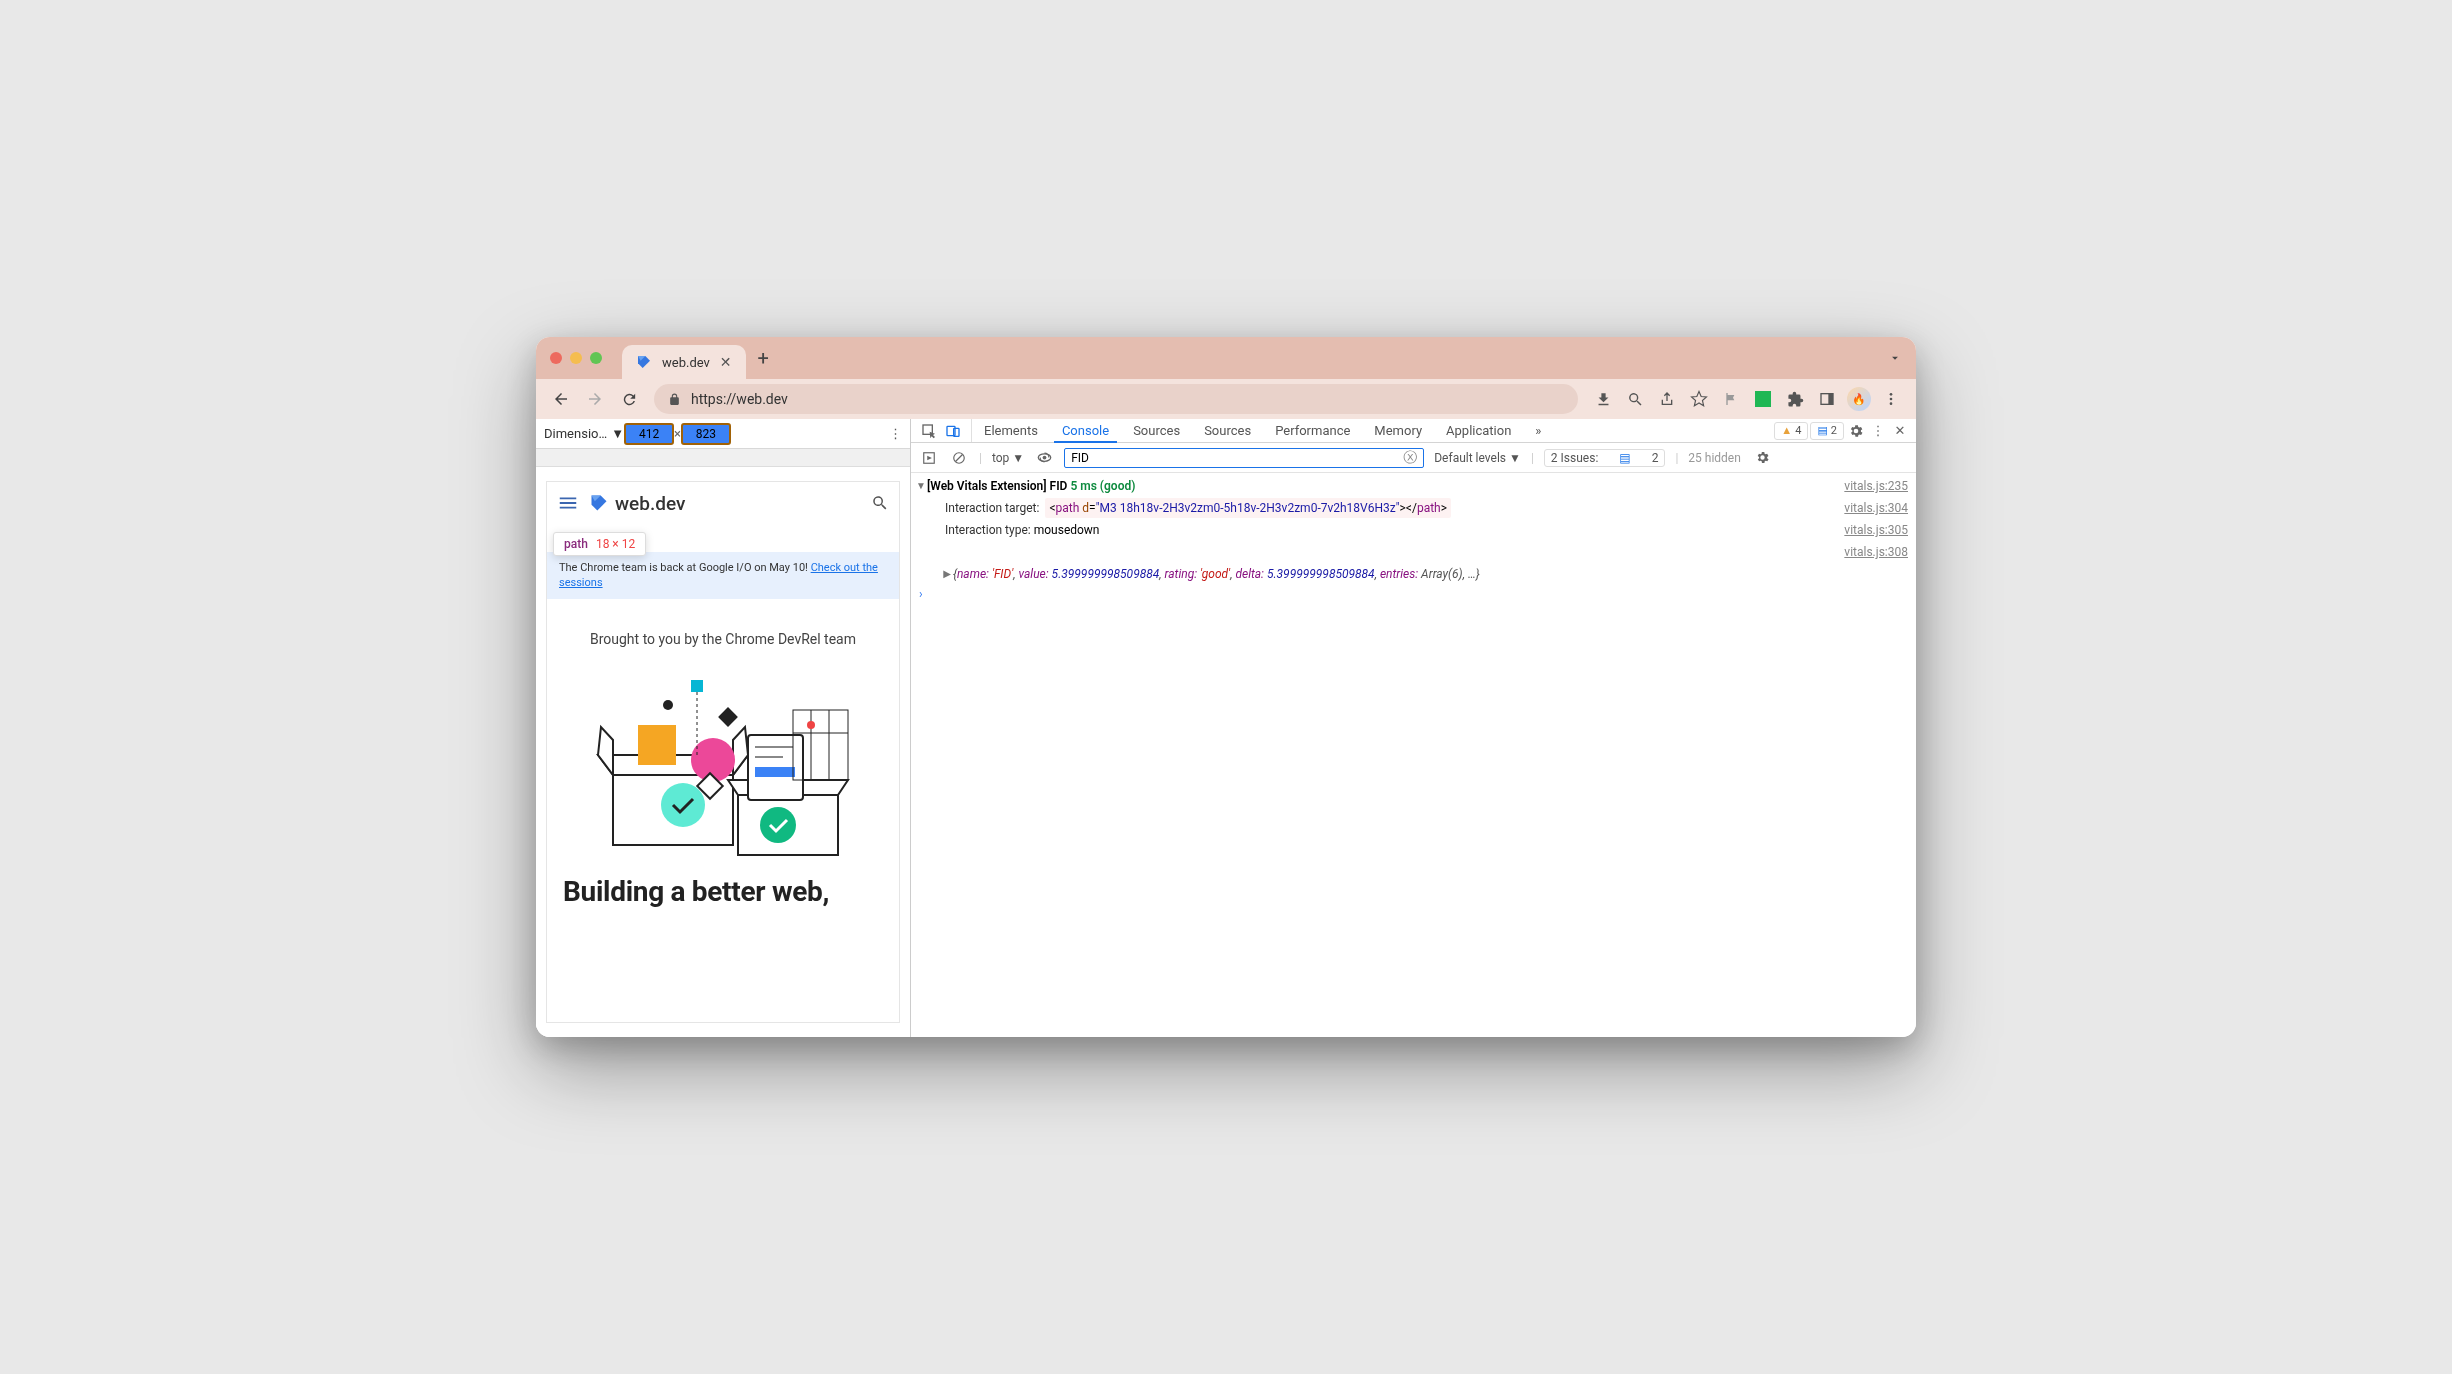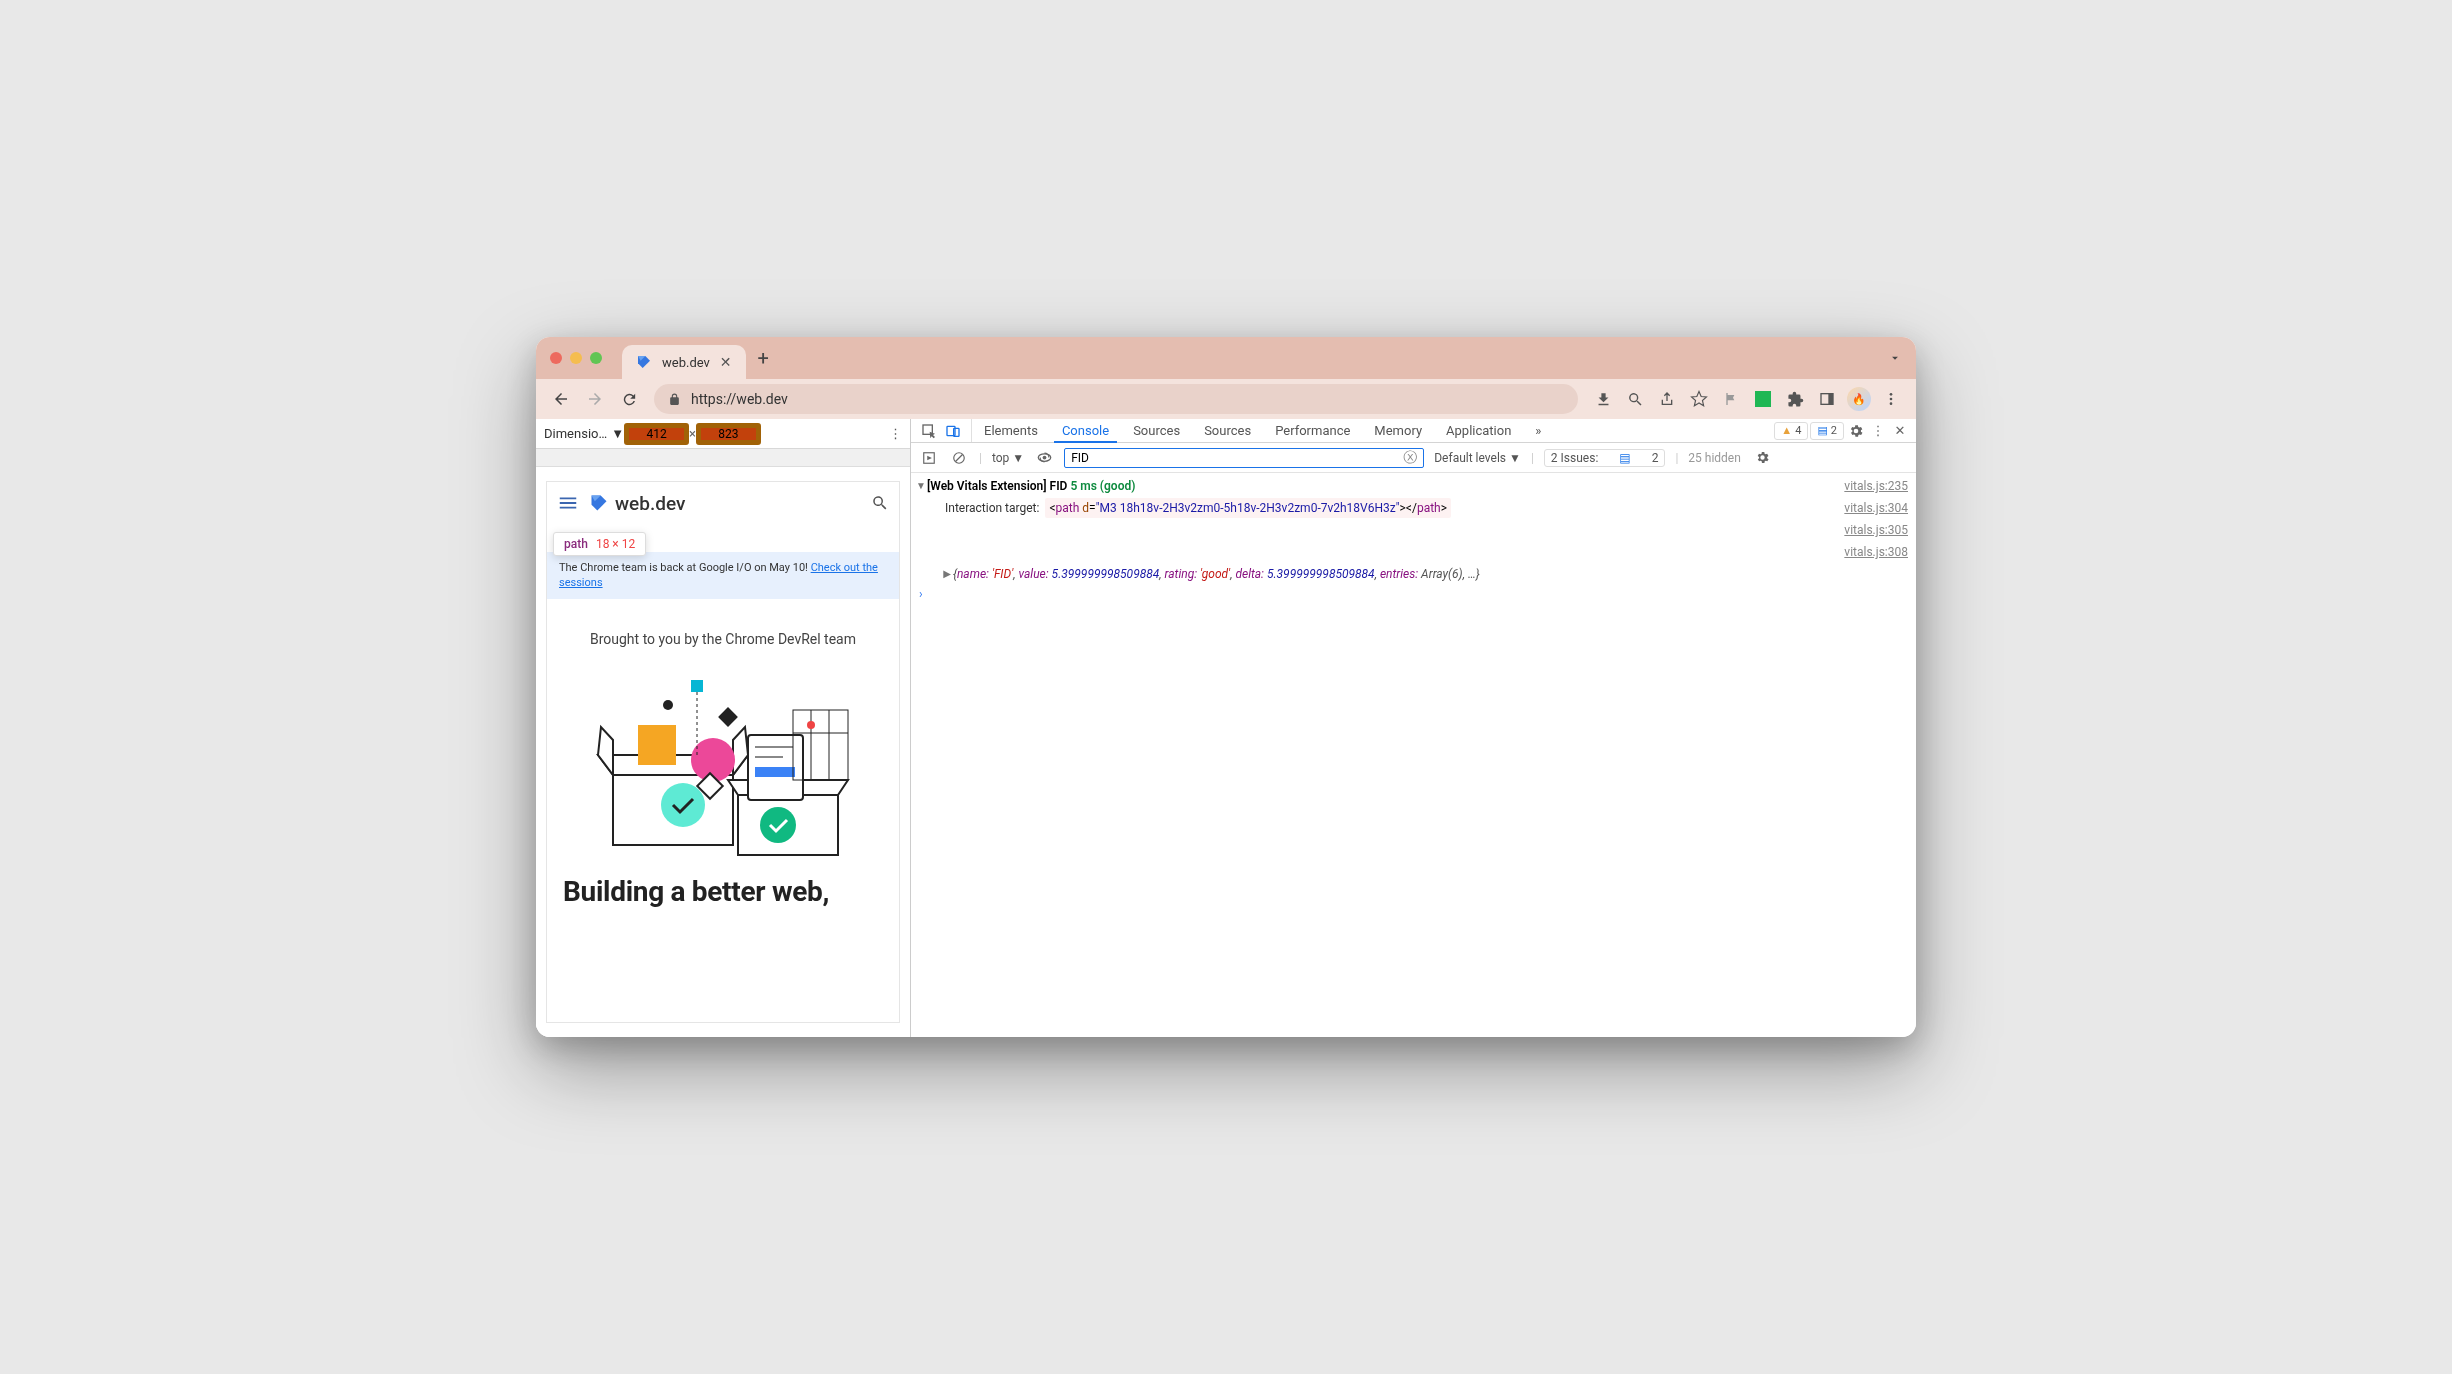--- a/index.html
+++ b/index.html
@@ -32,21 +32,21 @@
 .greensq { width: 16px; height: 16px; background: #1fb754; }
 .avatar { width: 24px; height: 24px; border-radius: 50%; background: linear-gradient(135deg,#ffd7a8,#b8d4ff); display: flex; align-items: center; justify-content: center; font-size: 11px; }
 
 
 .body { flex: 1; display: flex; overflow: hidden; }
 
 
 .left { width: 375px; background: #fff; display: flex; flex-direction: column; border-right: 1px solid #ccc; }
 .dims { height: 30px; border-bottom: 1px solid #d8d8d8; display: flex; align-items: center; padding: 0 8px; gap: 0; font-size: 13px; color: #333; }
 .dims-label { display: flex; align-items: center; gap: 4px; }
-.dims input { width: 65px; height: 22px; border: 5px solid #a16207; border-radius: 3px; text-align: center; font-size: 12px; background: #c2410c; }
+.dims input { width: 50px; height: 22px; border: 2px solid #a16207; border-radius: 3px; text-align: center; font-size: 12px; background: #3b82f6; }
 .dims .x { color: #666; }
 .dims .kebab { margin-left: auto; cursor: pointer; color: #555; }
 .ruler { height: 18px; background: #f0f0f0; border-bottom: 1px solid #ddd; }
 .preview-wrap { flex: 1; padding: 14px 10px; background: #fff; overflow: hidden; position: relative; }
 .preview { border: 1px solid #e5e5e5; background: #fff; height: 100%; display: flex; flex-direction: column; position: relative; }
 .p-header { height: 42px; display: flex; align-items: center; padding: 0 10px; gap: 10px; }
 .ham { color: #3b66b0; font-size: 20px; cursor: pointer; }
 .wd-logo { display: flex; align-items: center; gap: 6px; font-size: 19px; font-weight: 500; color: #333; }
 .search { margin-left: auto; color: #555; cursor: pointer; }
 .tooltip { position: absolute; top: 50px; left: 6px; background: #fff; border: 1px solid #ddd; box-shadow: 0 2px 8px rgba(0,0,0,0.15); padding: 4px 10px; font-size: 12px; border-radius: 3px; display: flex; gap: 8px; z-index: 5; }
@@ -390,20 +390,23 @@
           <span class="log-src">vitals.js:235</span>
         </div>
         <div class="log-row">
           <div class="log-main indent">
             <span class="lbl">Interaction target:</span>&nbsp;&nbsp;
             <span class="htmlchip">&lt;<span class="tag-p">path</span> <span class="attr-n">d</span>=<span class="attr-v">"M3 18h18v-2H3v2zm0-5h18v-2H3v2zm0-7v2h18V6H3z"</span>&gt;&lt;/<span class="tag-p">path</span>&gt;</span>
           </div>
           <span class="log-src">vitals.js:304</span>
         </div>
         <div class="log-row">
+          <div class="log-main indent">
+            <span><span class="lbl">Interaction type: </span><span>mousedown</span></span>
+          </div>
           <span class="log-src">vitals.js:305</span>
         </div>
         <div class="log-row">
           <div class="log-main"></div>
           <span class="log-src">vitals.js:308</span>
         </div>
         <div class="log-row">
           <span class="tri" style="margin-left:26px">▶</span>
           <div class="log-main">
             <span class="obj">{<span class="k">name:</span> <span class="s">'FID'</span>, <span class="k">value:</span> <span class="n">5.399999998509884</span>, <span class="k">rating:</span> <span class="s">'good'</span>, <span class="k">delta:</span> <span class="n">5.399999998509884</span>, <span class="k">entries:</span> <span>Array(6)</span><span>, …}</span></span>

